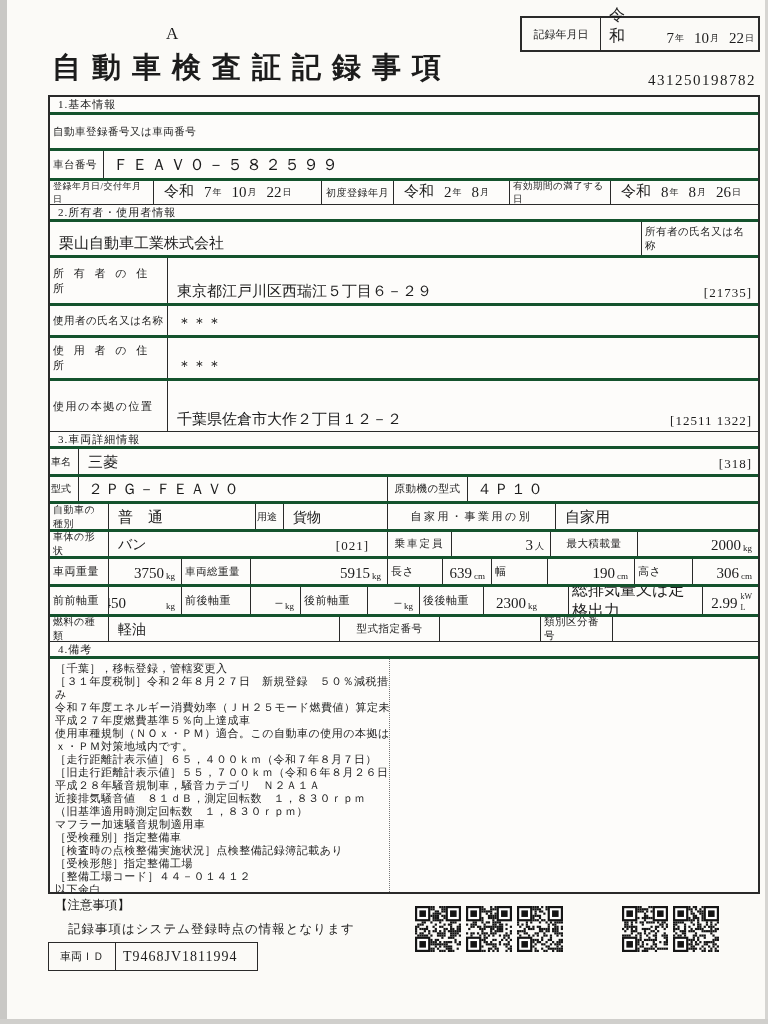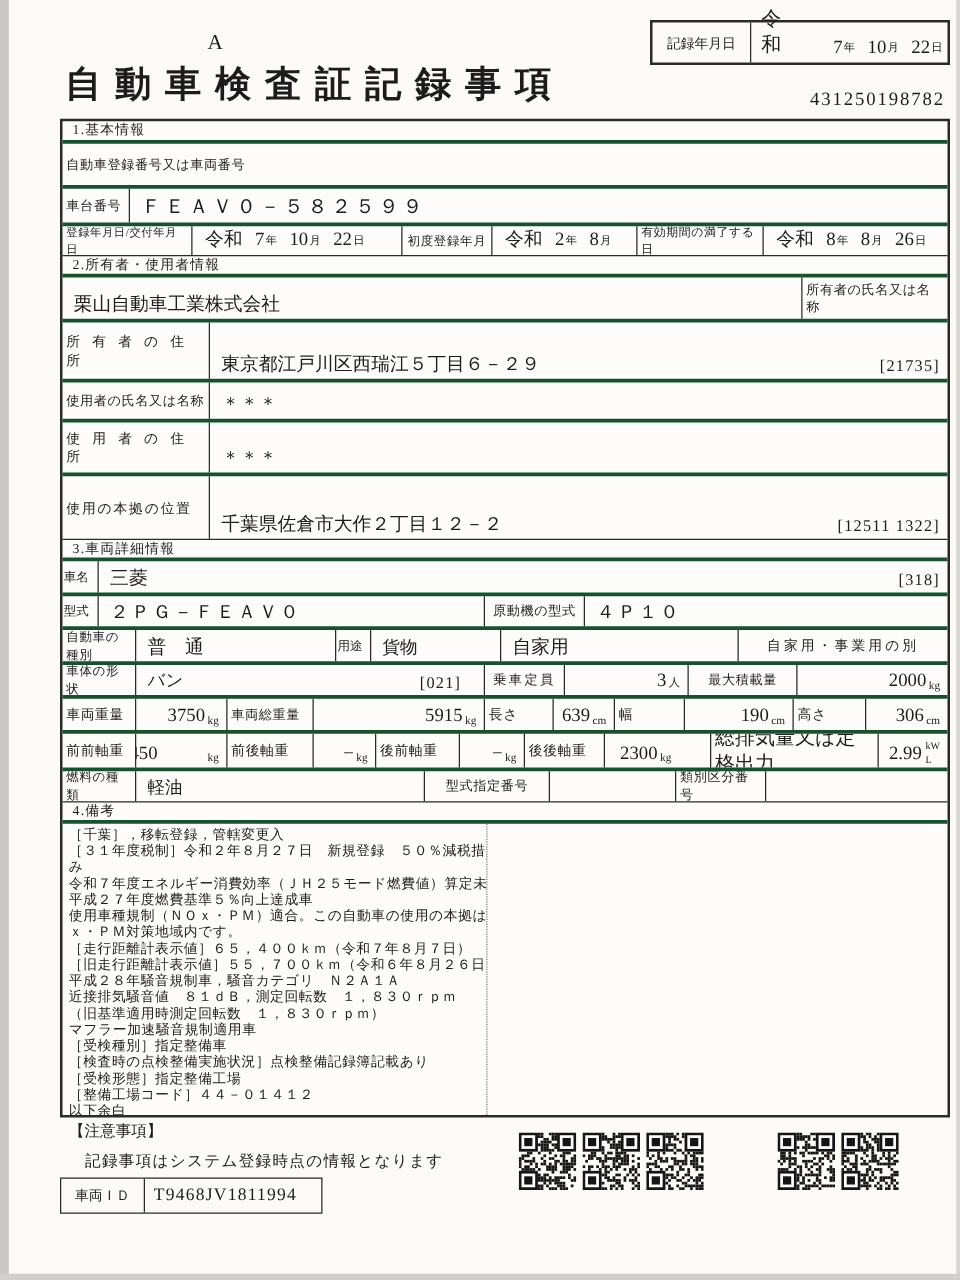--- a/index.html
+++ b/index.html
@@ -162,24 +162,24 @@
     <div class="row" style="height:27px;">
       <div class="c lab" style="width:28px;font-size:10px;padding:0 1px;letter-spacing:0;">型式</div>
       <div class="c val" style="width:309px;font-size:15px;letter-spacing:2px;">２ＰＧ－ＦＥＡＶ０</div>
       <div class="c lab ctr" style="width:80px;">原動機の型式</div>
       <div class="c val" style="flex:1;font-size:15px;letter-spacing:2px;">４Ｐ１０</div>
     </div>
 
     <div class="row" style="height:28px;">
       <div class="c lab" style="width:58px;font-size:10px;">自動車の種別</div>
       <div class="c val" style="width:147px;font-size:15px;">普　通</div>
-      <div class="c lab" style="width:28px;font-size:10px;padding:0 1px;letter-spacing:0;margin-left:13px;">用途</div>
+      <div class="c lab" style="width:28px;font-size:10px;padding:0 1px;letter-spacing:0;">用途</div>
       <div class="c val" style="width:104px;font-size:14px;">貨物</div>
+      <div class="c lab ctr" style="width:168px;font-size:11px;letter-spacing:2.5px;">自家用・事業用の別</div>
       <div class="c val" style="flex:1;font-size:15px;">自家用</div>
-      <div class="c lab ctr" style="width:168px;font-size:11px;letter-spacing:2.5px;">自家用・事業用の別</div>
     </div>
 
     <div class="row" style="height:27px;">
       <div class="c lab" style="width:58px;font-size:10px;">車体の形状</div>
       <div class="c val" style="width:279px;font-size:14px;">
         <span>バン</span>
         <span class="code" style="margin-right:12px;">[021]</span>
       </div>
       <div class="c lab ctr" style="width:64px;letter-spacing:2px;">乗車定員</div>
       <div class="c val num" style="width:99px;">

